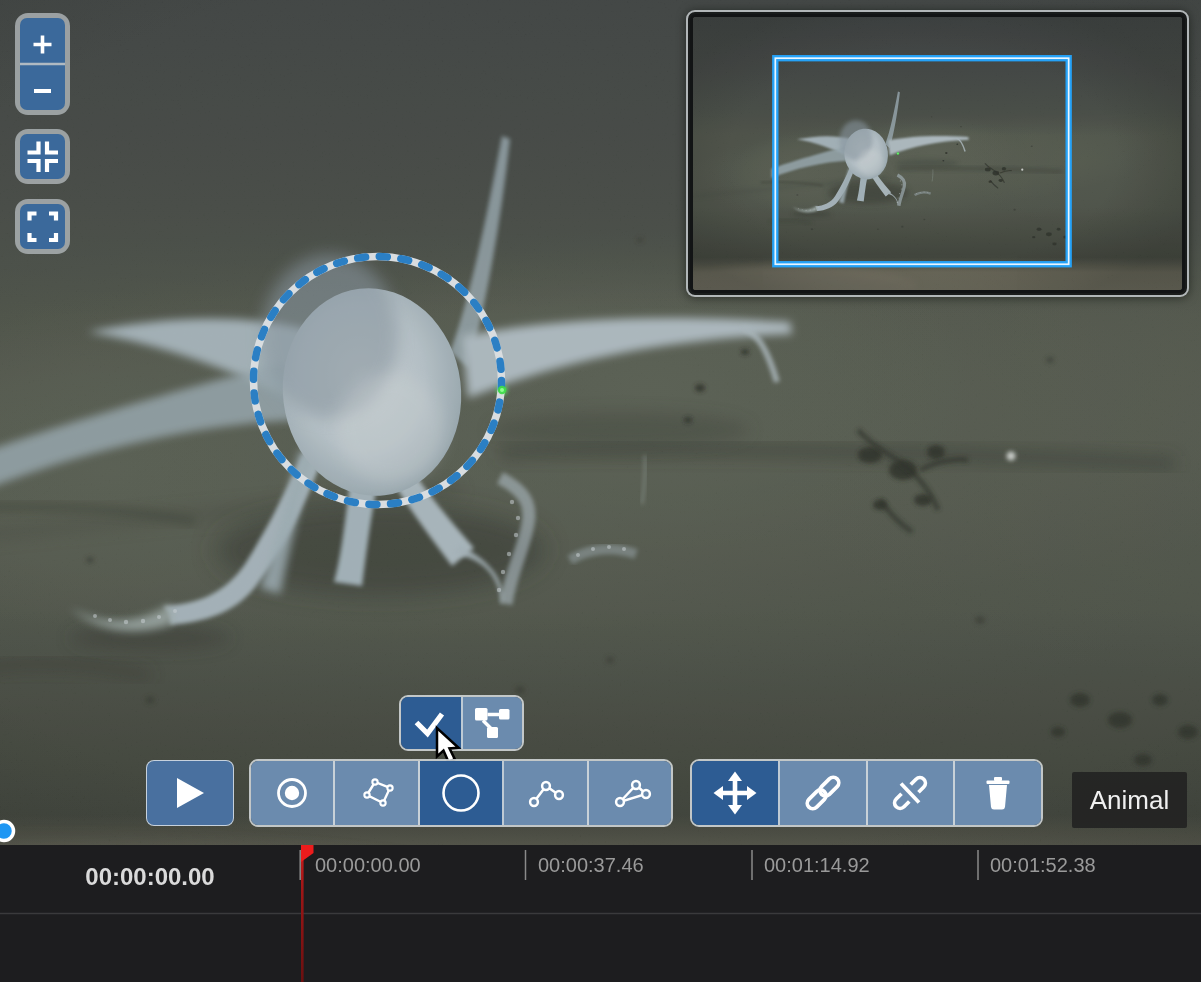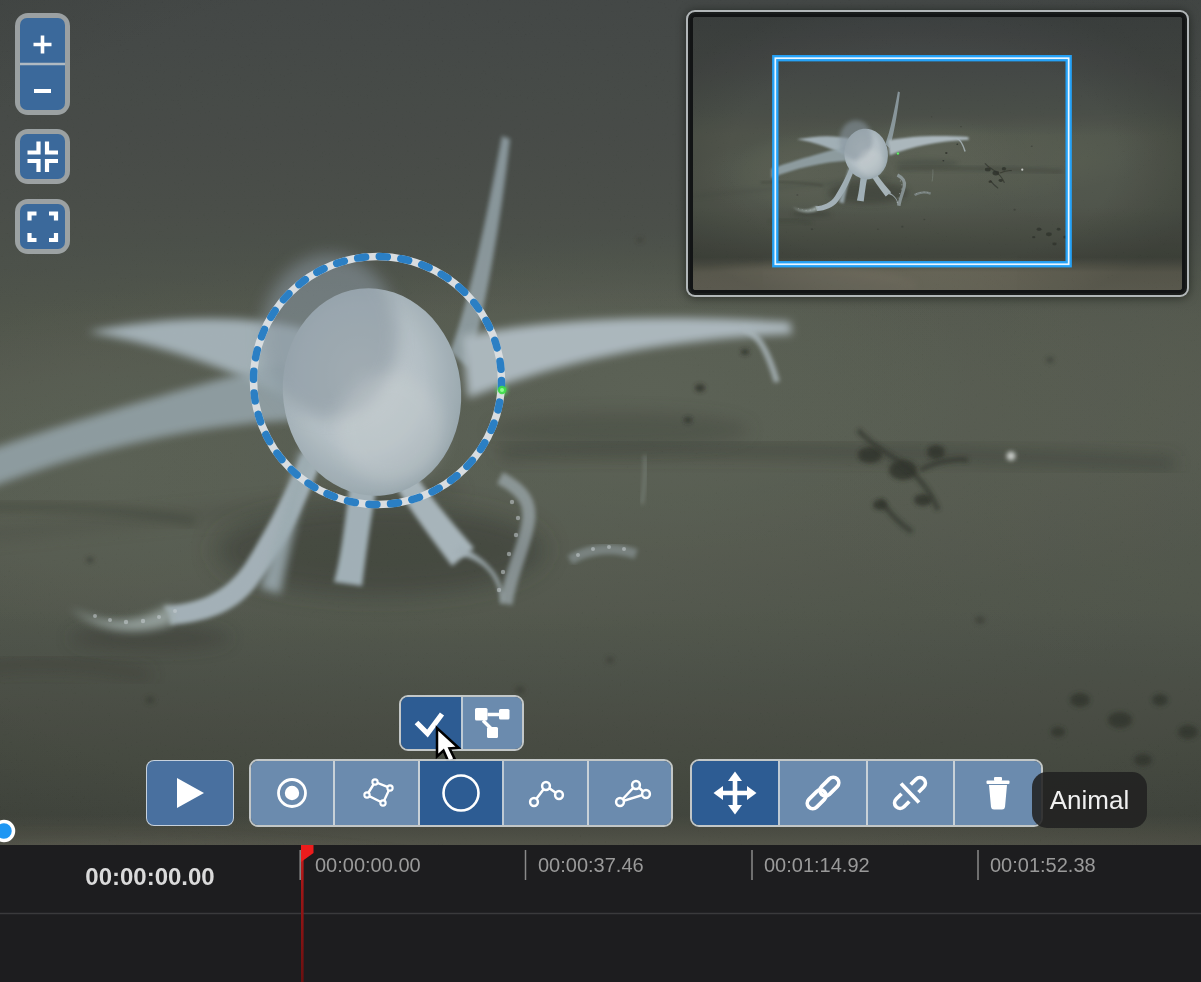--- a/index.html
+++ b/index.html
@@ -360,22 +360,22 @@
     </div>
     <div class="cell" style="width:86.5px;">
       <svg width="44" height="44" viewBox="0 0 44 44">
         <path d="M13,14 h18 l-2,22 a3,3 0 0 1 -3,2.6 h-8 a3,3 0 0 1 -3,-2.6 Z" fill="#fff"></path>
         <rect x="10.5" y="9.5" width="23" height="3.6" rx="1" fill="#fff"></rect>
         <rect x="18" y="6" width="8" height="4" rx="1" fill="#fff"></rect>
       </svg>
     </div>
   </div>
 
-  <div class="abs" style="left:1032px;top:772px;width:115px;height:56px;background:rgba(33,33,33,.88);
-       border-radius:15px;color:#f0f0f0;font-size:26px;display:flex;align-items:center;justify-content:center;">
+  <div class="abs" style="left:1072px;top:772px;width:115px;height:56px;background:rgba(33,33,33,.88);
+       border-radius:2px;color:#f0f0f0;font-size:26px;display:flex;align-items:center;justify-content:center;">
     Animal
   </div>
 
   <div id="timeline" class="abs">
     <div class="abs" style="left:75px;top:859px;width:160px;text-align:center;font-weight:bold;font-size:25px;color:#e8e8e8;"> </div>
   </div>
   <svg class="abs" style="left:0;top:845px" width="1201" height="137">
     <rect width="1201" height="137" fill="#1d1d1f"></rect>
     <line x1="0" y1="68.5" x2="1201" y2="68.5" stroke="#3a3a3c" stroke-width="1.5"></line>
     <g stroke="#8a8a8a" stroke-width="1.5">

